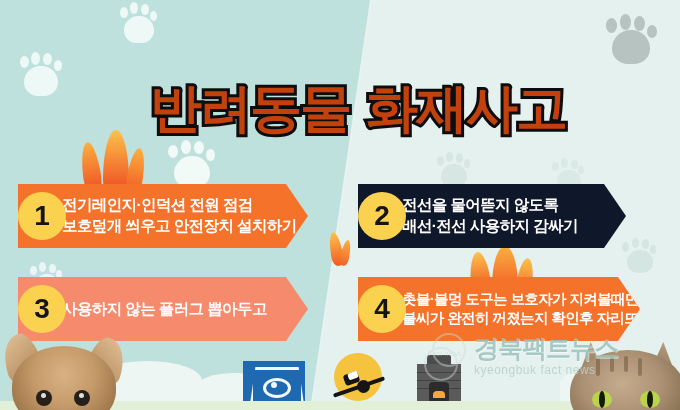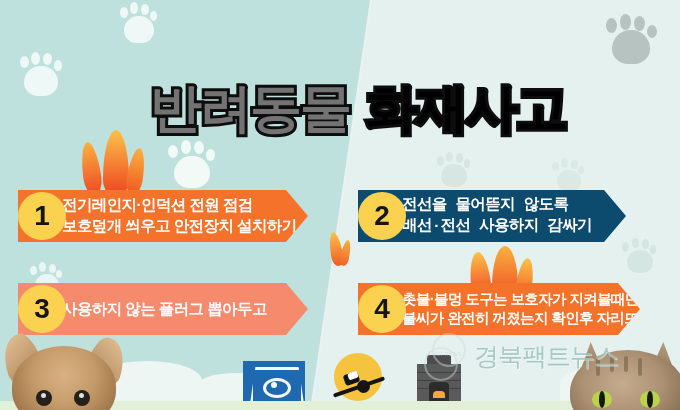--- a/index.html
+++ b/index.html
@@ -39,22 +39,22 @@
   .siren .r4{left:0px;top:4px;transform:rotate(-55deg);}
   .siren .r5{left:18px;top:4px;transform:rotate(55deg);}
   .header-text{font-size:25px;font-weight:bold;color:#1b1b1b;letter-spacing:-0.5px;
     white-space:nowrap;line-height:1;}
 
   
   .title{position:absolute;left:0;top:77px;width:680px;height:62px;
     display:flex;align-items:center;justify-content:center;gap:16px;}
   .tword{font-size:52px;font-weight:bold;line-height:1;letter-spacing:-2px;
     -webkit-text-stroke:6px #0d0d0d;paint-order:stroke fill;}
-  .tw-green{color:#737373;margin-left:36px;}
-  .tw-blue{color:#000000;}
+  .tw-green{color:#c2410c;margin-left:36px;}
+  .tw-blue{color:#c2410c;}
   .tw-orange{color:#f6a13c;}
 
   
   .flame{position:absolute;background:#f05a22;}
   .flame.f-a{left:82px;top:142px;width:18px;height:52px;
     border-radius:50% 50% 45% 45%/70% 70% 30% 30%;
     background:linear-gradient(#fbb040,#ef4b23);transform:rotate(-8deg);}
   .flame.f-b{left:103px;top:130px;width:26px;height:66px;
     border-radius:50% 50% 45% 45%/75% 75% 25% 25%;
     background:linear-gradient(#fcc24a,#ee4320);}
@@ -72,32 +72,32 @@
     background:linear-gradient(#fbc24a,#f05a22);transform:rotate(8deg);}
   .flame.f-g{left:330px;top:232px;width:12px;height:34px;
     border-radius:50% 50% 45% 45%/72% 72% 28% 28%;
     background:linear-gradient(#fcc24a,#ef5b24);transform:rotate(-10deg);}
   .flame.f-h{left:341px;top:240px;width:9px;height:26px;
     border-radius:50% 50% 45% 45%/72% 72% 28% 28%;
     background:linear-gradient(#fbb040,#f0622a);transform:rotate(12deg);}
 
   
   .tip{position:absolute;height:56px;display:flex;align-items:center;}
-  .tip .banner{position:relative;height:52px;display:flex;flex-direction:column;
+  .tip .banner{position:relative;height:64px;display:flex;flex-direction:column;
     justify-content:center;box-sizing:border-box;padding-left:44px;padding-right:30px;
     clip-path:polygon(0 0, calc(100% - 22px) 0, 100% 50%, calc(100% - 22px) 100%, 0 100%);}
   .tip .line{color:#ffffff;font-size:15.5px;font-weight:bold;letter-spacing:-0.6px;
     line-height:1.34;white-space:nowrap;}
   .tip .num{position:absolute;left:0;top:4px;width:48px;height:48px;border-radius:50%;
     background:#fbd24f;display:flex;align-items:center;justify-content:center;
     color:#151515;font-size:28px;font-weight:bold;z-index:3;line-height:1;}
   .tip1{left:18px;top:188px;}
   .tip1 .banner{width:290px;background:#f4722a;}
   .tip2{left:358px;top:188px;}
-  .tip2 .banner{width:268px;background:#0c4a6e;font-family:Liberation Mono, monospace;}
+  .tip2 .banner{width:268px;background:#0f172a;}
   .tip3{left:18px;top:281px;}
   .tip3 .banner{width:290px;background:#f68a6c;}
   .tip4{left:358px;top:281px;}
   .tip4 .banner{width:282px;background:#f4722a;}
   .tip4 .line{font-size:14.5px;}
 
   
   .ground{position:absolute;left:0;bottom:0;width:680px;height:9px;background:#e3f0d8;}
   .cloud{position:absolute;background:#eef6f3;border-radius:50% 50% 0 0;}
   .c1{left:92px;bottom:9px;width:110px;height:40px;}
@@ -185,21 +185,21 @@
   .cat .stripe{position:absolute;background:#6d5a3e;opacity:.55;border-radius:3px;}
 
   
   .watermark{position:absolute;right:8px;bottom:28px;width:250px;height:52px;
     display:flex;align-items:center;gap:6px;opacity:.88;}
   .wm-globe{position:relative;width:46px;height:46px;flex:0 0 auto;opacity:.5;}
   .wm-globe .g{position:absolute;border:2px solid #cfd9d6;border-radius:50%;}
   .wm-globe .g1{left:10px;top:0;width:30px;height:30px;}
   .wm-globe .g2{left:2px;top:14px;width:30px;height:30px;}
   .wm-text{display:flex;flex-direction:column;line-height:1;}
-  .wm-ko{font-size:25px;font-weight:normal;color:#9fc4bd;letter-spacing:-1px;
+  .wm-ko{font-size:25px;font-weight:bold;color:#9fc4bd;letter-spacing:-1px;
     text-shadow:1px 1px 0 rgba(255,255,255,.6);}
   .wm-en{font-size:12px;color:#b9d0cb;letter-spacing:.5px;margin-top:3px;}
   .wm-fact{position:absolute;left:6px;top:17px;font-size:7px;color:#c3d3cf;
     letter-spacing:.2px;}
 </style>
 </head>
 <body>
 
 <div id="poster">
 
@@ -365,16 +365,17 @@
   </div>
 
   <div class="watermark">
     <div class="wm-globe">
       <div class="g g1"></div>
       <div class="g g2"></div>
       <div class="wm-fact">Fact news</div>
     </div>
     <div class="wm-text">
       <span class="wm-ko">경북팩트뉴스</span>
+      <span class="wm-en">kyeongbuk fact news</span>
     </div>
   </div>
 
 </div>
 
 </body></html>

